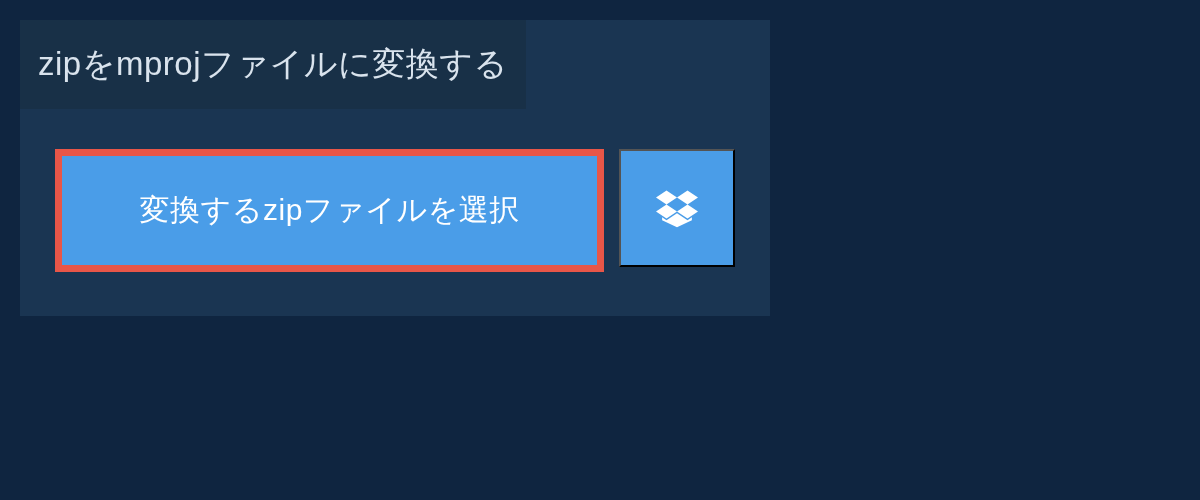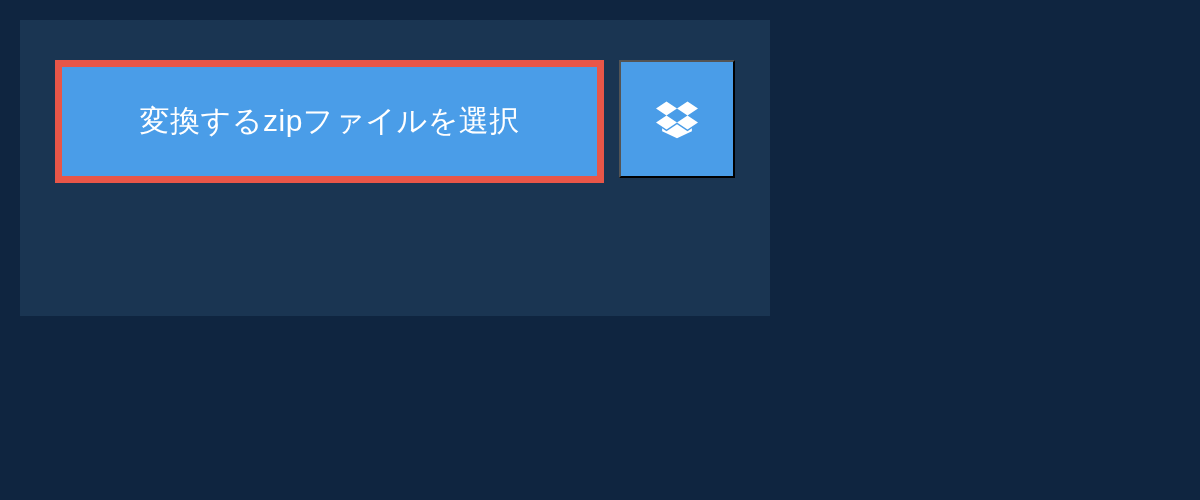--- a/index.html
+++ b/index.html
@@ -72,20 +72,23 @@
     .dropbox-icon {
       width: 42px;
       height: 42px;
       fill: #ffffff;
     }
   </style>
 </head>
 <body>
 
 <div class="panel">
+  <div class="title-section">
+    <h1 class="title">zipをmprojファイルに変換する</h1>
+  </div>
   
   <div class="button-row">
     <button class="select-button">
       <span>変換するzipファイルを選択</span>
     </button>
 
     <button class="dropbox-button">
       <svg class="dropbox-icon" viewBox="0 0 24 24">
         <path d="M6 2L0 6l6 4-6 4 6 4 6-4 6 4 6-4-6-4 6-4-6-4-6 4zm0 8l6-4 6 4-6 4zm6 5l-6 4-2.5-1.7v1.7L12 23l8.5-4v-1.7L18 19z"></path>
       </svg>

